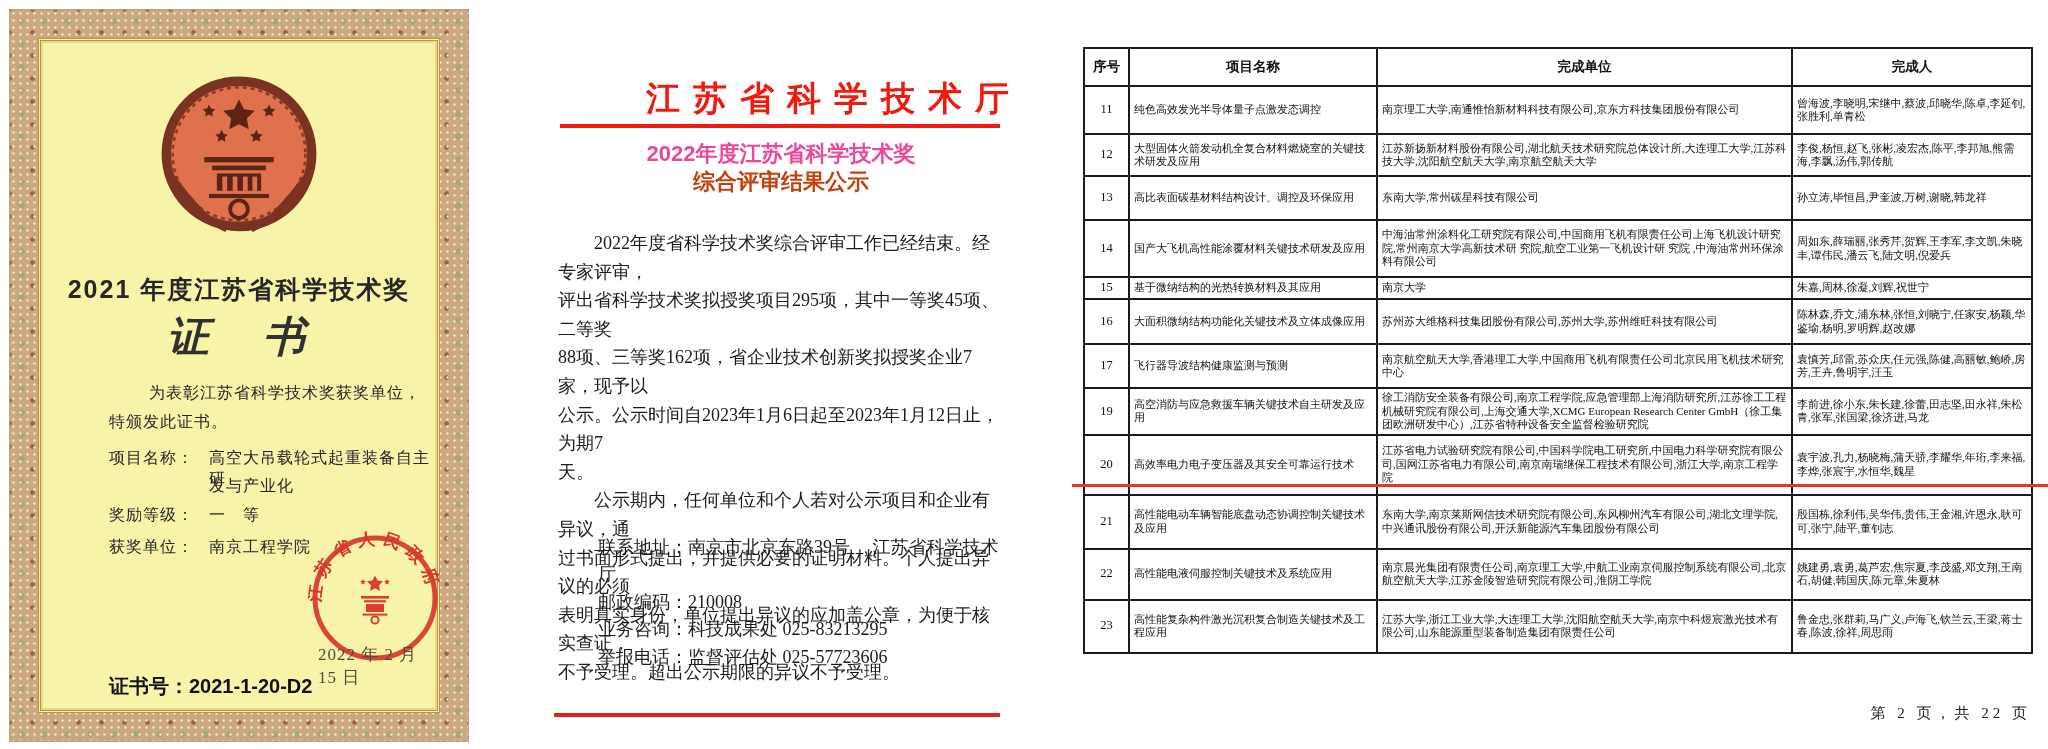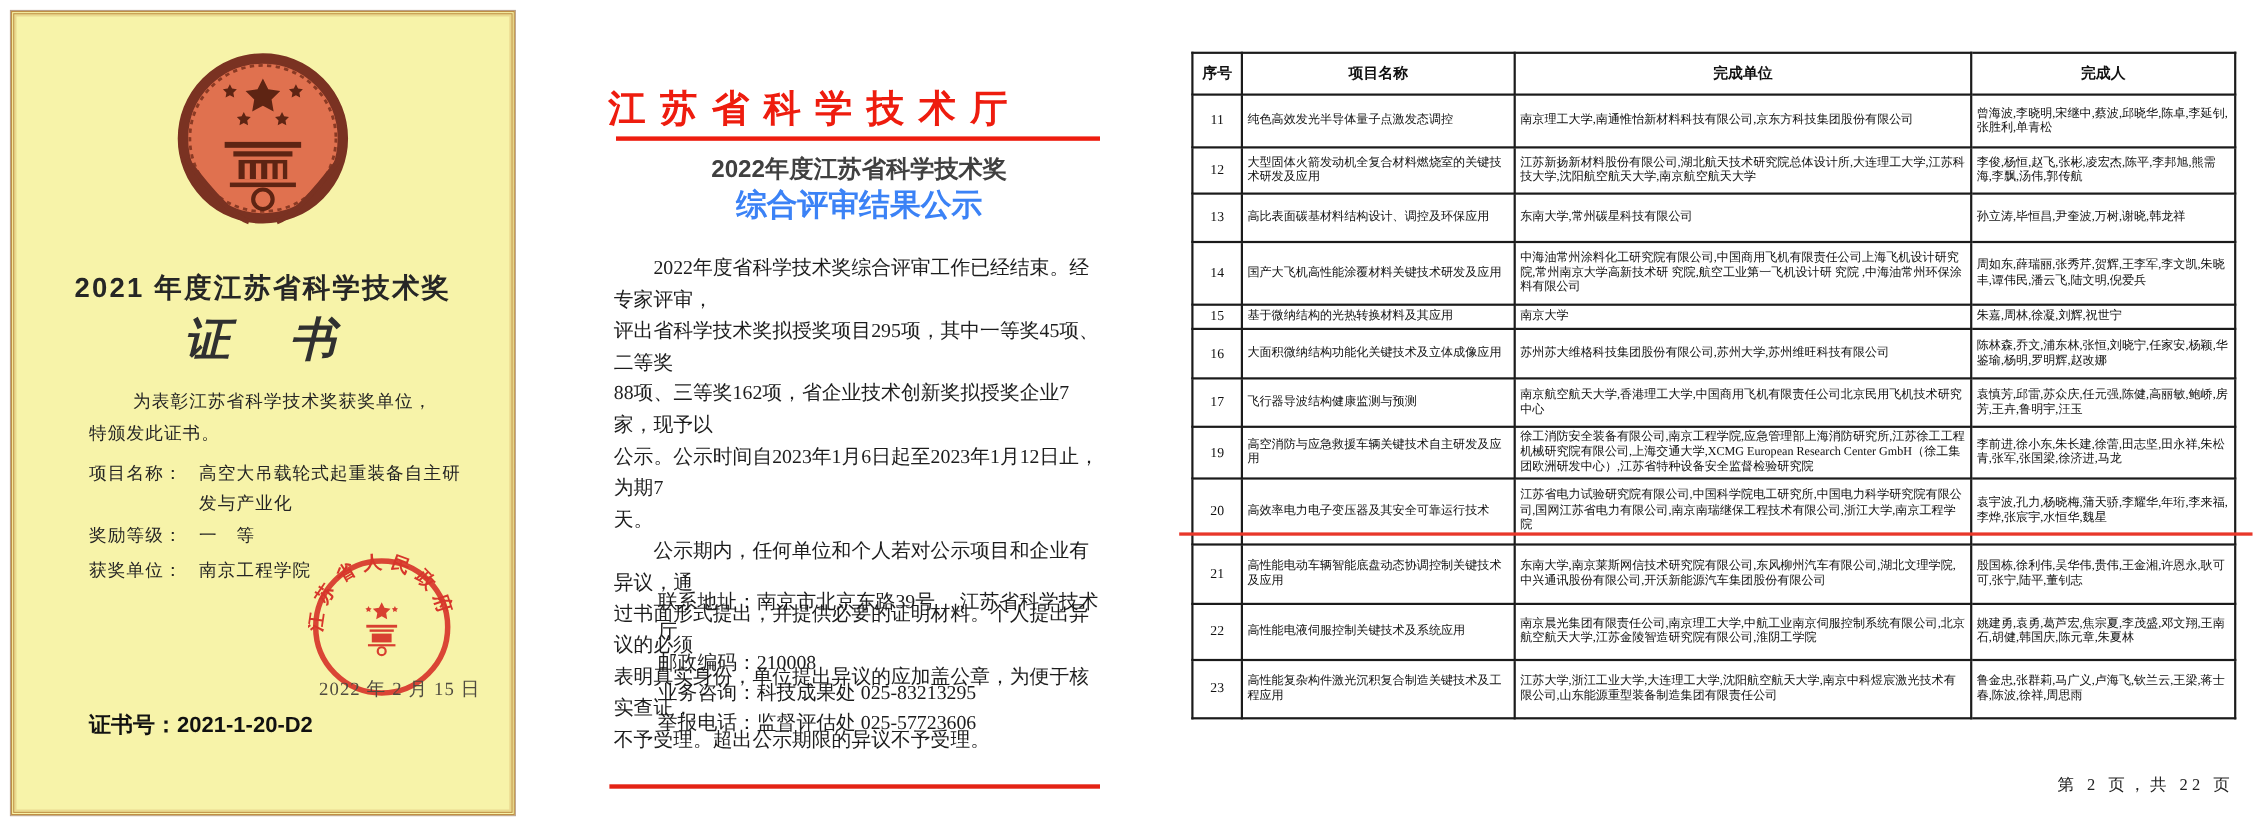--- a/index.html
+++ b/index.html
@@ -5,20 +5,21 @@
   * { margin:0; padding:0; box-sizing:border-box; }
   html,body { background:#ffffff; }
   #page {
     position:relative; width:2048px; height:749px; background:#ffffff;
     font-family:"Liberation Serif", serif; overflow:hidden;
   }
 
   
   #certificate {
     position:absolute; left:10px; top:10px; width:458px; height:731px;
+    padding:28px;
     background-color:#cba87f;
     background-image:
       radial-gradient(circle, #f1e7c9 0.8px, rgba(0,0,0,0) 1.6px),
       radial-gradient(circle, #a3aa6b 2.6px, rgba(0,0,0,0) 3.6px),
       radial-gradient(circle, #99663f 1.8px, rgba(0,0,0,0) 2.8px);
     background-size: 7px 7px, 23px 23px, 23px 23px;
     background-position: 0 0, 0 0, 11px 11px;
     outline:1px solid #b9a08a;
   }
   .cert-inner {
@@ -54,33 +55,33 @@
     letter-spacing:1px; z-index:3;
   }
   .cert-no {
     position:absolute; left:68px; top:632px; font-size:20px; color:#111;
     font-weight:bold; font-family:"Liberation Sans", sans-serif;
   }
 
   
   #announcement { position:absolute; left:540px; top:0; width:482px; height:749px; }
   .agency-title {
-    position:absolute; top:76px; width:100%; text-align:left;
+    position:absolute; top:76px; width:100%; text-align:right;
     font-family:"Liberation Sans", sans-serif; font-weight:bold;
     font-size:34px; color:#ee1c0e; letter-spacing:13px; padding-left:13px;
   }
   .agency-rule { position:absolute; left:20px; top:124px; width:440px; height:4px; background:#ee1c0e; }
   .ann-sub1 {
     position:absolute; top:139px; width:100%; text-align:center;
-    font-size:22px; color:#404040; font-weight:600;
+    font-size:22px; color:#ec4899; font-weight:600;
     font-family:"Liberation Sans", sans-serif;
   }
   .ann-sub2 {
     position:absolute; top:167px; width:100%; text-align:center;
-    font-size:28px; color:#3b82f6; font-weight:600;
+    font-size:22px; color:#c2410c; font-weight:600;
     font-family:"Liberation Sans", sans-serif;
   }
   .ann-body {
     position:absolute; left:18px; top:229px; width:446px;
     font-size:18px; line-height:28.6px; color:#1c1c1c;
   }
   .ann-body .indent { text-indent:2em; }
   .ann-contact {
     position:absolute; left:58px; top:534px; width:410px;
     font-size:18px; line-height:27.4px; color:#1c1c1c;

